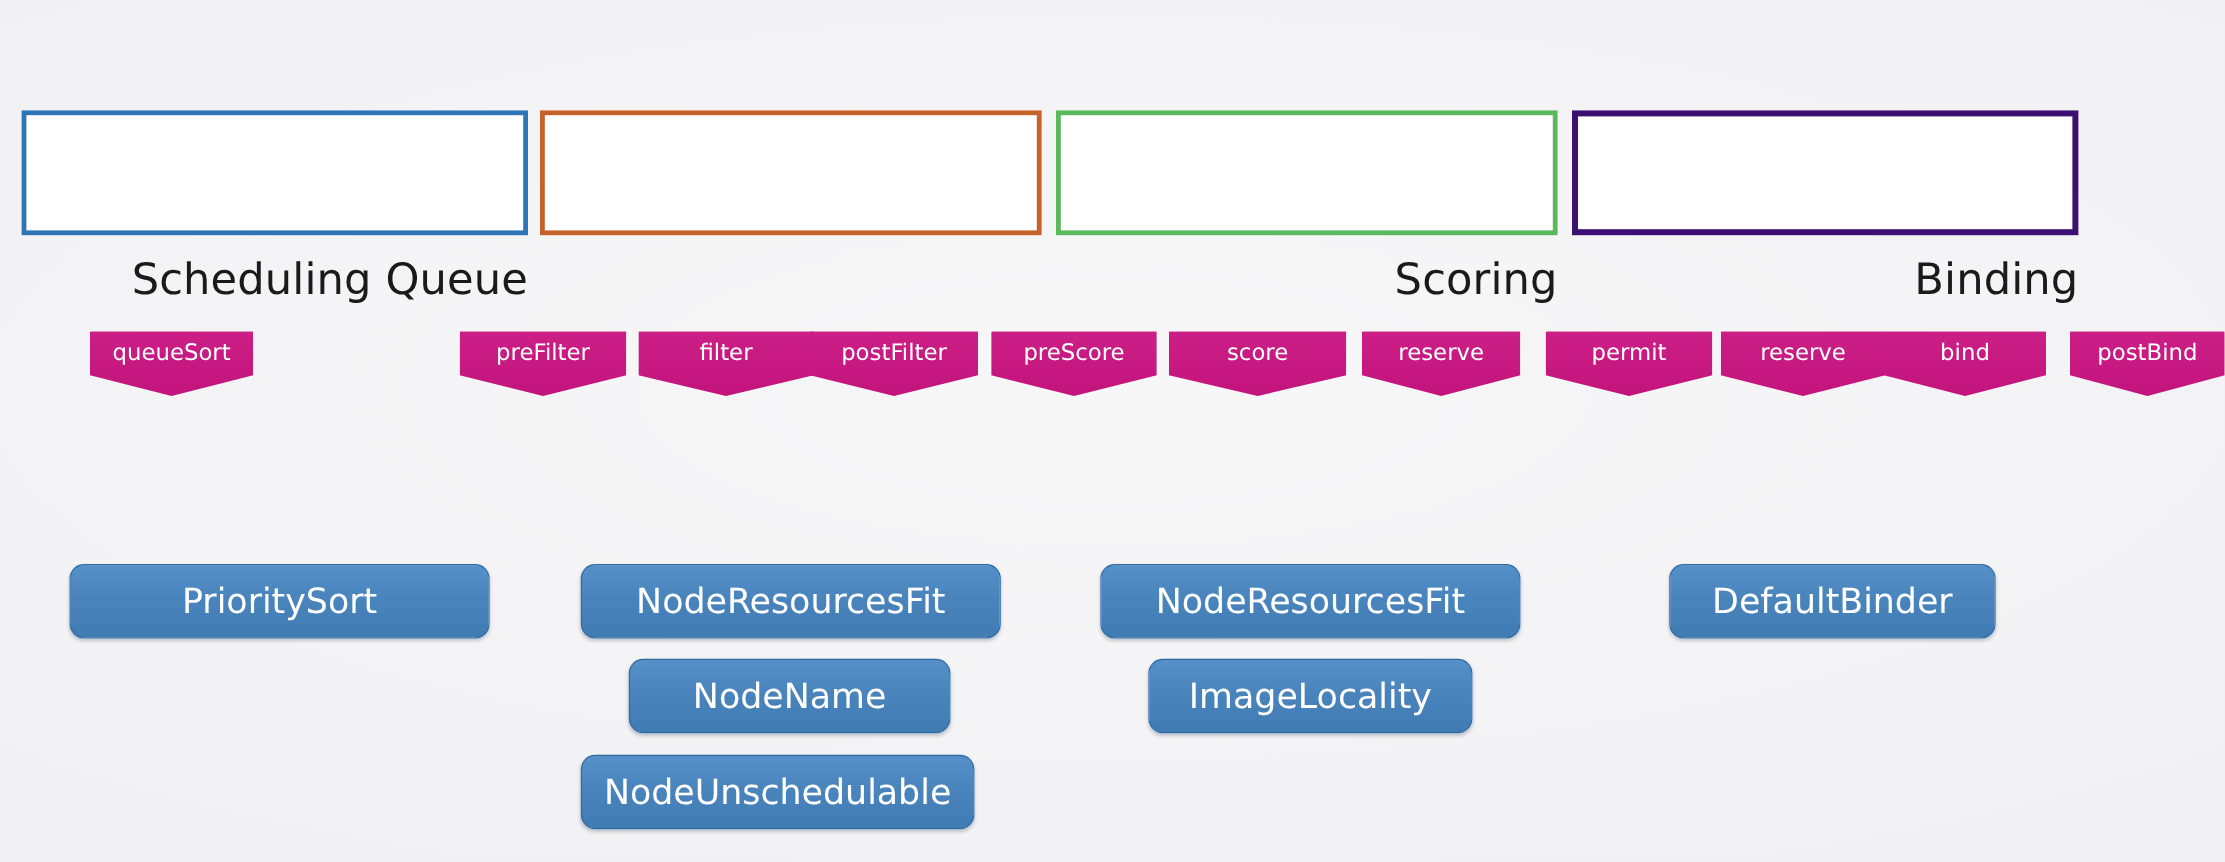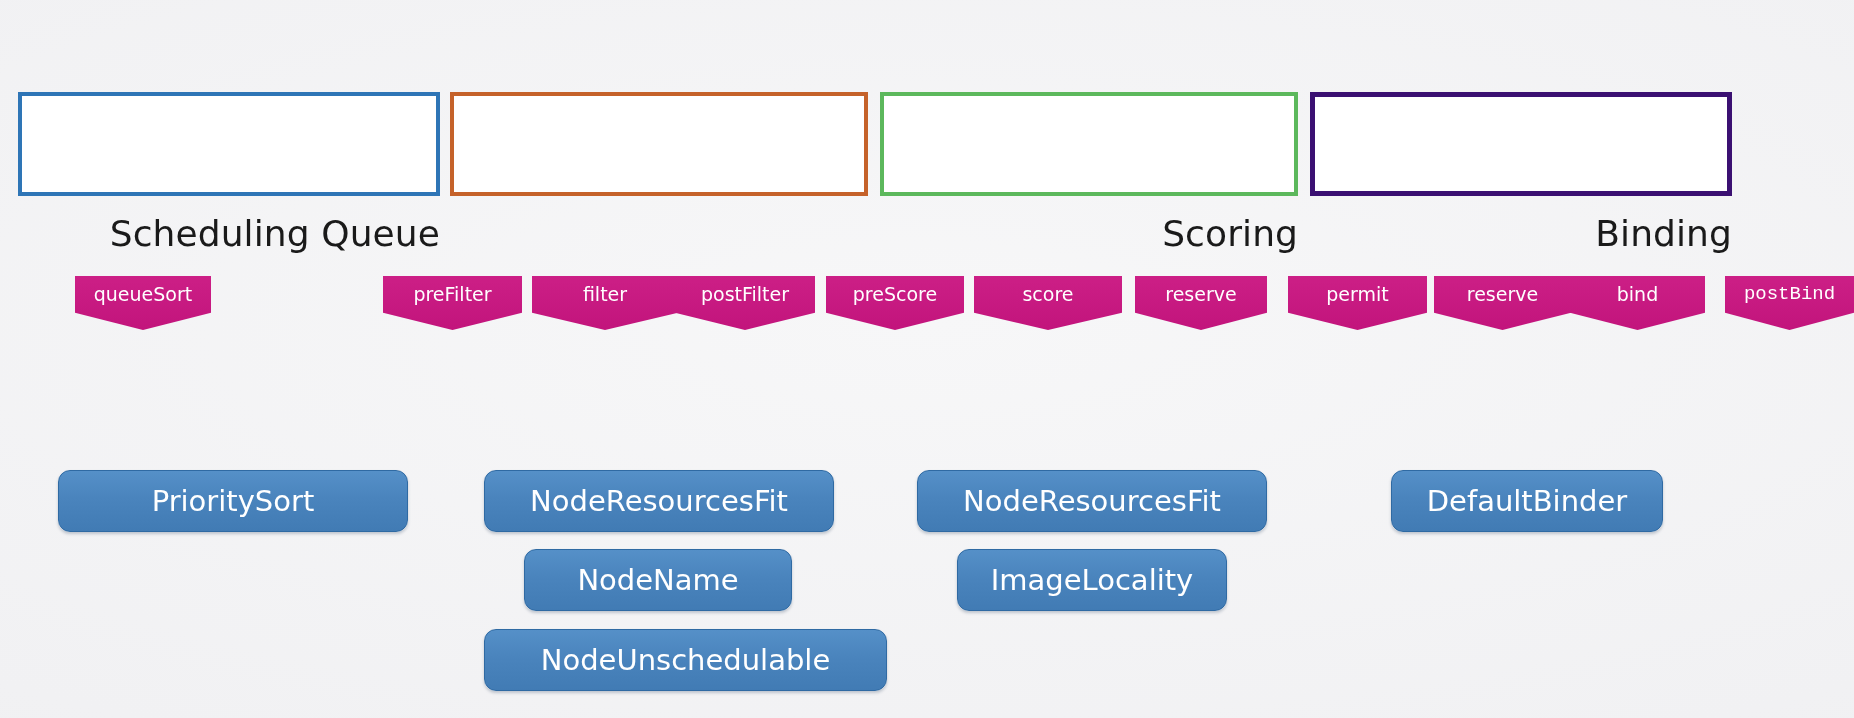--- a/index.html
+++ b/index.html
@@ -115,26 +115,26 @@
       <div class="ext-point" style="left: 75px; width: 136px;">queueSort</div>
       <div class="ext-point" style="left: 383px; width: 139px;">preFilter</div>
       <div class="ext-point" style="left: 532px; width: 146px;">filter</div>
       <div class="ext-point" style="left: 675px; width: 140px;">postFilter</div>
       <div class="ext-point" style="left: 826px; width: 138px;">preScore</div>
       <div class="ext-point" style="left: 974px; width: 148px;">score</div>
       <div class="ext-point" style="left: 1135px; width: 132px;">reserve</div>
       <div class="ext-point" style="left: 1288px; width: 139px;">permit</div>
       <div class="ext-point" style="left: 1434px; width: 137px;">reserve</div>
       <div class="ext-point" style="left: 1570px; width: 135px;">bind</div>
-      <div class="ext-point" style="left: 1725px; width: 129px; font-family: Liberation Mono, monospace;">postBind</div>
+      <div class="ext-point" style="left: 1725px; width: 129px;">postBind</div>
     </div>
 
   <div id="plugin-layer">
       <div class="plugin" style="left: 58px; top: 470px; width: 350px;">PrioritySort</div>
       <div class="plugin" style="left: 484px; top: 470px; width: 350px;">NodeResourcesFit</div>
       <div class="plugin" style="left: 524px; top: 549px; width: 268px;">NodeName</div>
-      <div class="plugin" style="left: 484px; top: 629px; width: 403px;">NodeUnschedulable</div>
+      <div class="plugin" style="left: 484px; top: 629px; width: 328px;">NodeUnschedulable</div>
       <div class="plugin" style="left: 917px; top: 470px; width: 350px;">NodeResourcesFit</div>
       <div class="plugin" style="left: 957px; top: 549px; width: 270px;">ImageLocality</div>
       <div class="plugin" style="left: 1391px; top: 470px; width: 272px;">DefaultBinder</div>
     </div>
 
 </div>
 
 </body></html>

